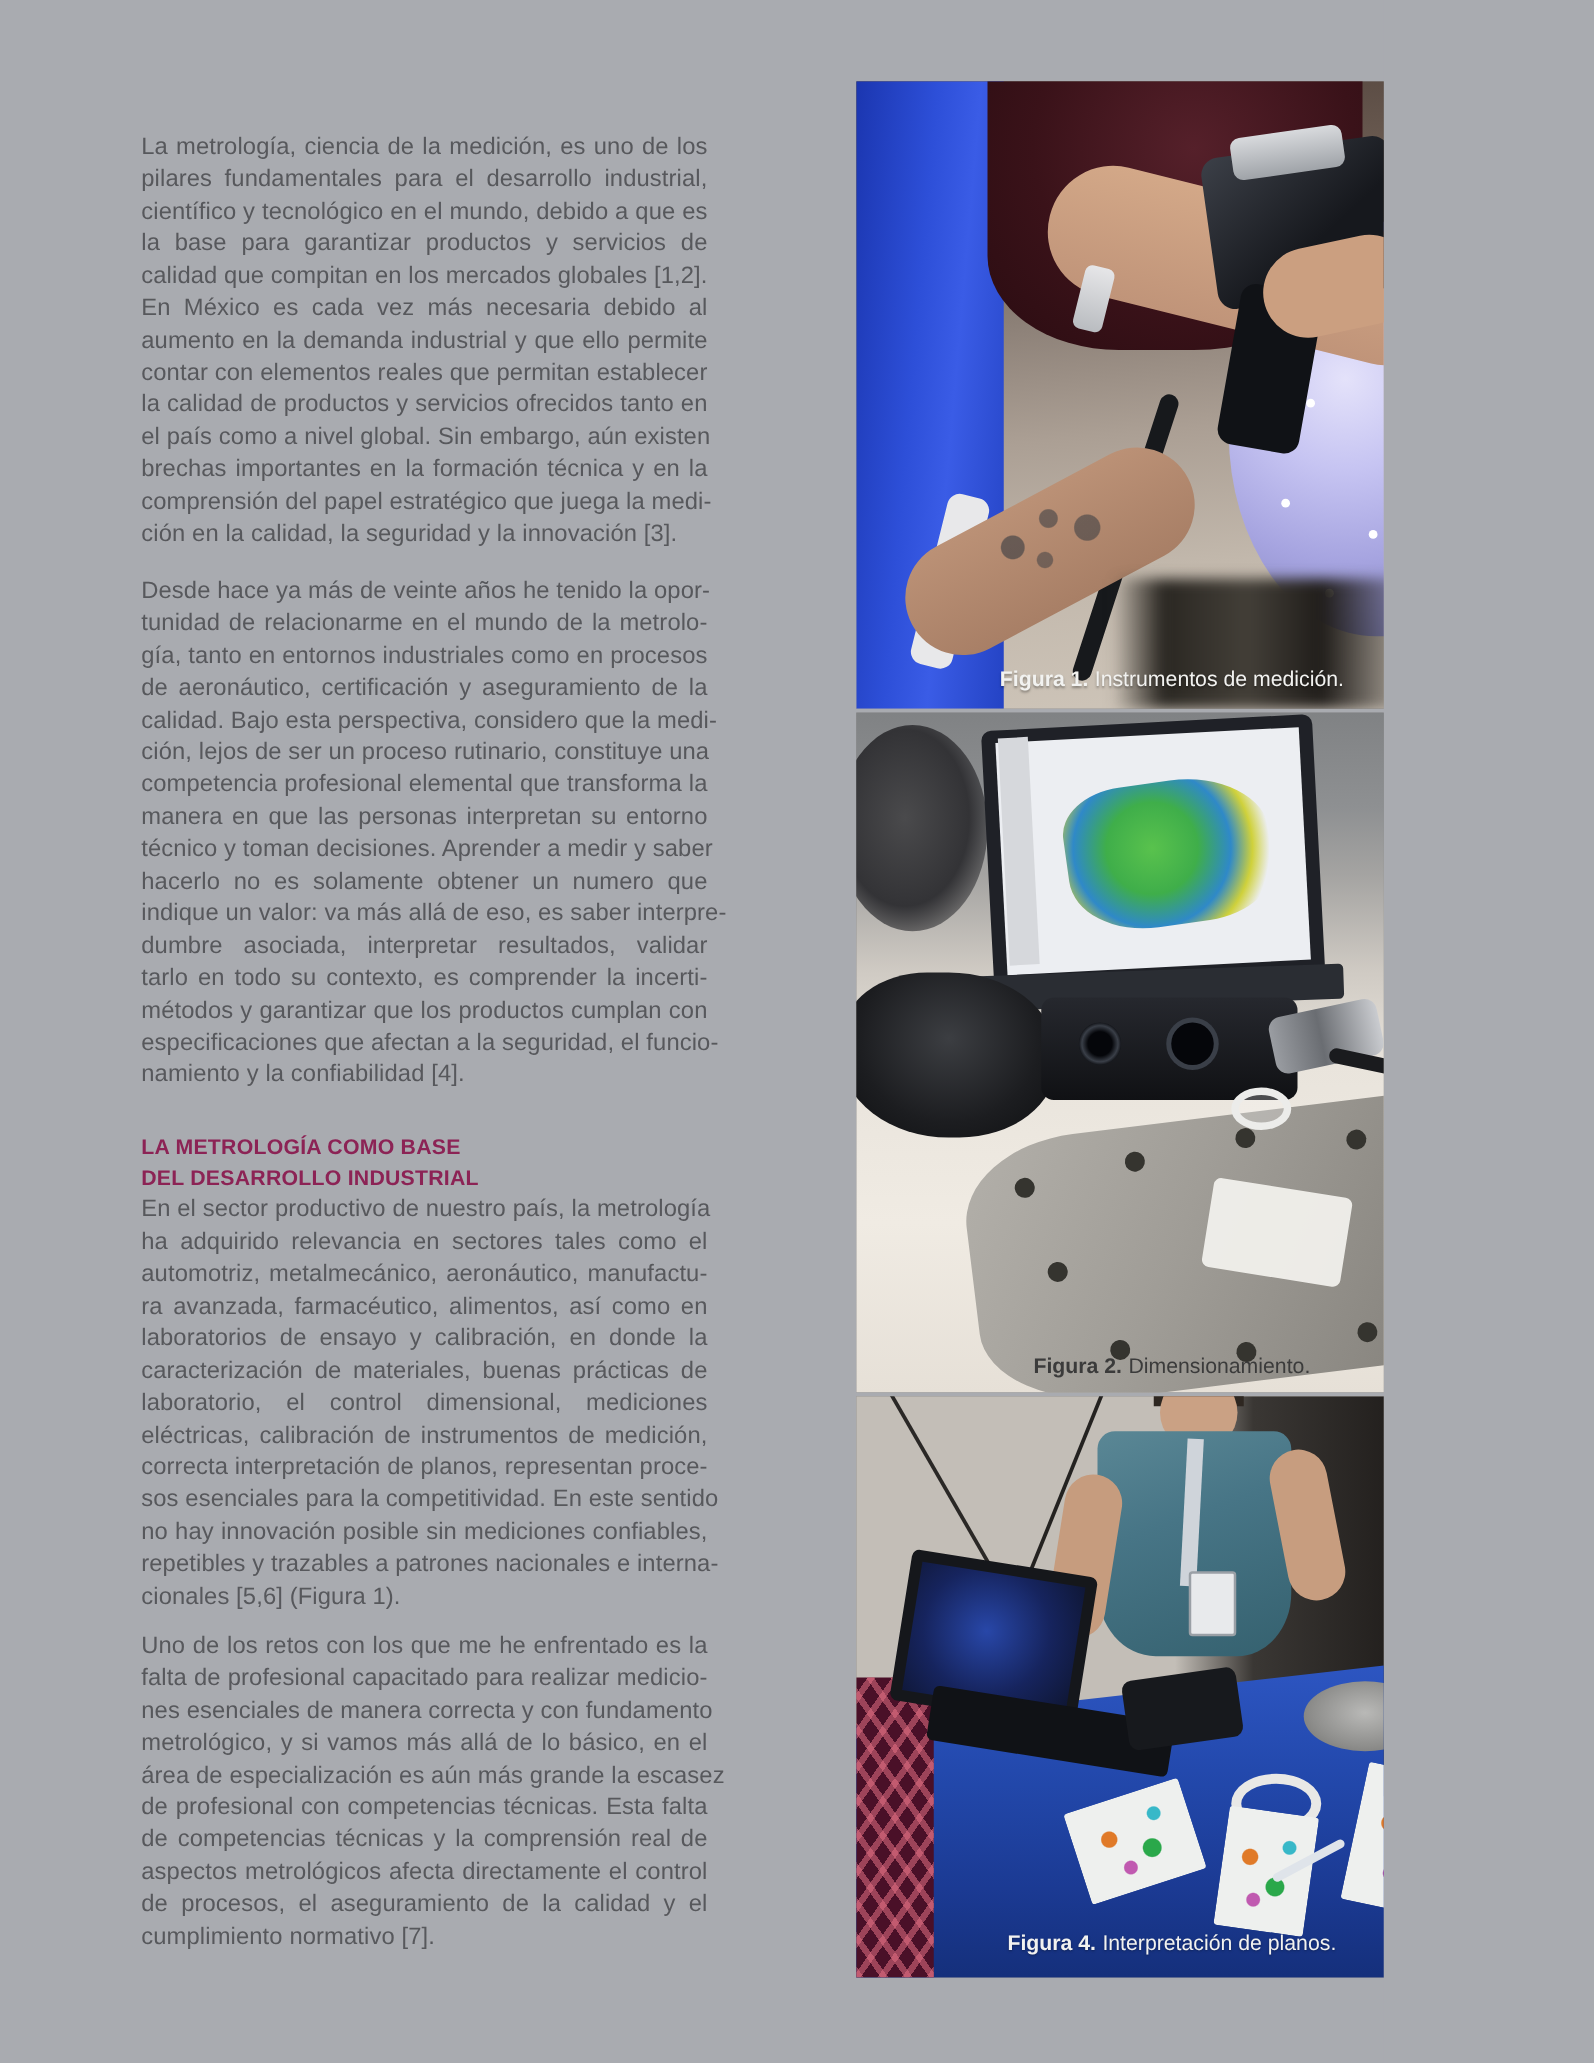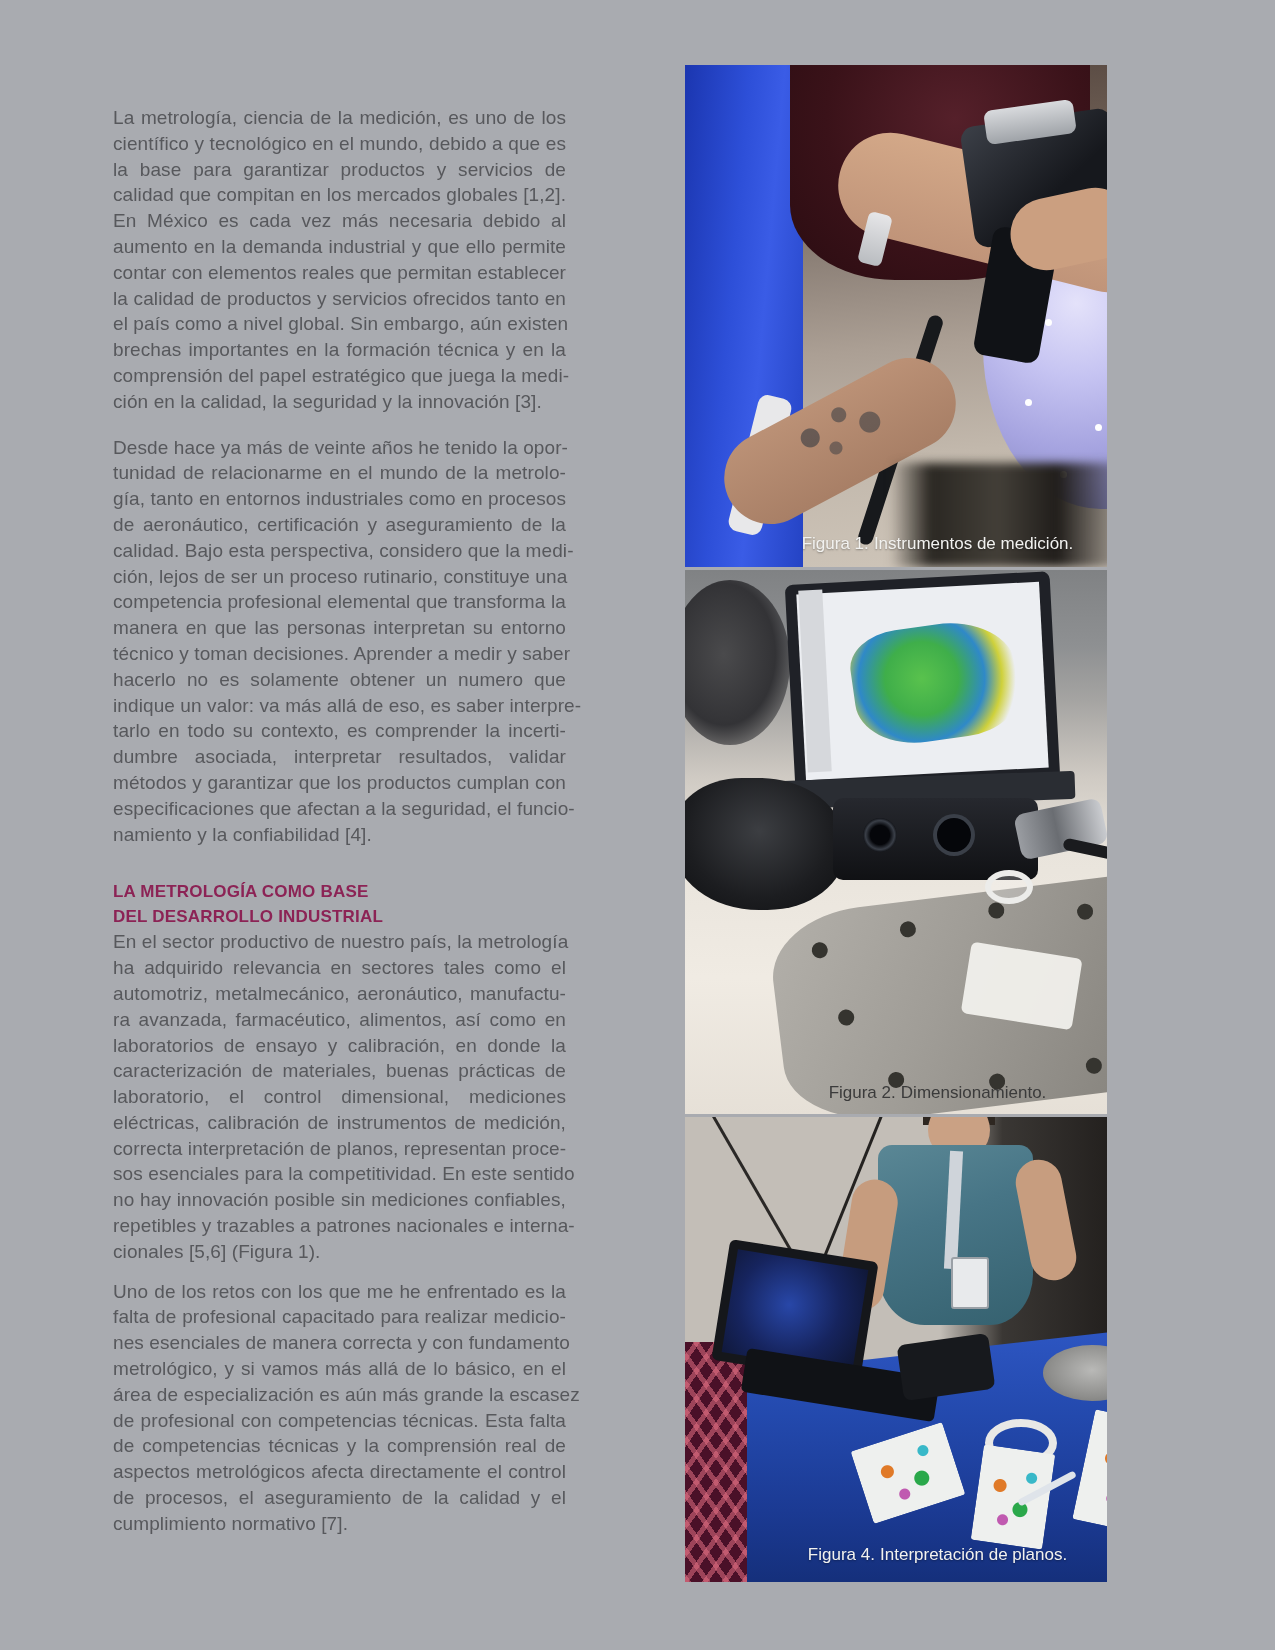--- a/index.html
+++ b/index.html
@@ -18,21 +18,21 @@
 
   
   .figs{position:absolute;left:685px;top:65px;width:505px;}
   .fig{position:relative;width:505px;margin:0 0 3px 0;overflow:hidden;background:#888;}
   .fig1{height:502px;}
   .fig2{height:544px;}
   .fig3{height:465px;}
   .layer{position:absolute;}
 
   .caption{position:absolute;left:0;width:100%;text-align:center;font-size:17px;line-height:22px;}
-  .caption .cap-label{font-weight:normal;}
+  .caption .cap-label{font-weight:bold;}
   .caption .cap-text{margin-left:0.3em;}
   .caption.light{color:#f2f2f0;text-shadow:0 1px 2px rgba(0,0,0,.35);}
   .caption.dark{color:#3b3b3b;text-shadow:none;}
   .cap1{bottom:12px;}
   .cap2{bottom:10px;}
   .cap3{bottom:16px;}
 
   
   .f1-bg{inset:0;background:linear-gradient(175deg,#54453e 0%,#6b5c52 18%,#8d8178 38%,#ab9f94 55%,#c2b8ac 75%,#cfc6ba 100%);}
   .f1-vest{left:0;top:0;width:118px;height:502px;background:linear-gradient(95deg,#1b36b0 0%,#2d4fd8 40%,#3a5ce6 62%,#2443c4 100%);}
@@ -124,20 +124,21 @@
   .page-number{position:absolute;left:1190px;top:1602px;width:72px;text-align:right;font-size:20px;color:#85878b;}
 </style>
 </head>
 <body>
 
 <div class="page">
 
   <main class="article">
     <div class="para p1">
         <div class="line">La metrología, ciencia de la medición, es uno de los</div>
+        <div class="line">pilares fundamentales para el desarrollo industrial,</div>
         <div class="line">científico y tecnológico en el mundo, debido a que es</div>
         <div class="line">la base para garantizar productos y servicios de</div>
         <div class="line">calidad que compitan en los mercados globales [1,2].</div>
         <div class="line">En México es cada vez más necesaria debido al</div>
         <div class="line">aumento en la demanda industrial y que ello permite</div>
         <div class="line">contar con elementos reales que permitan establecer</div>
         <div class="line">la calidad de productos y servicios ofrecidos tanto en</div>
         <div class="line">el país como a nivel global. Sin embargo, aún existen</div>
         <div class="line">brechas importantes en la formación técnica y en la</div>
         <div class="line">comprensión del papel estratégico que juega la medi-</div>
@@ -148,22 +149,22 @@
         <div class="line">tunidad de relacionarme en el mundo de la metrolo-</div>
         <div class="line">gía, tanto en entornos industriales como en procesos</div>
         <div class="line">de aeronáutico, certificación y aseguramiento de la</div>
         <div class="line">calidad. Bajo esta perspectiva, considero que la medi-</div>
         <div class="line">ción, lejos de ser un proceso rutinario, constituye una</div>
         <div class="line">competencia profesional elemental que transforma la</div>
         <div class="line">manera en que las personas interpretan su entorno</div>
         <div class="line">técnico y toman decisiones. Aprender a medir y saber</div>
         <div class="line">hacerlo no es solamente obtener un numero que</div>
         <div class="line">indique un valor: va más allá de eso, es saber interpre-</div>
+        <div class="line">dumbre asociada, interpretar resultados, validar</div>
         <div class="line">tarlo en todo su contexto, es comprender la incerti-</div>
-        <div class="line">dumbre asociada, interpretar resultados, validar</div>
         <div class="line">métodos y garantizar que los productos cumplan con</div>
         <div class="line">especificaciones que afectan a la seguridad, el funcio-</div>
         <div class="line last">namiento y la confiabilidad [4].</div>
       </div>
     <h2 class="heading">
         <div class="hline">LA METROLOGÍA COMO BASE</div>
         <div class="hline last">DEL DESARROLLO INDUSTRIAL</div>
       </h2>
     <div class="para p3">
         <div class="line">En el sector productivo de nuestro país, la metrología</div>

